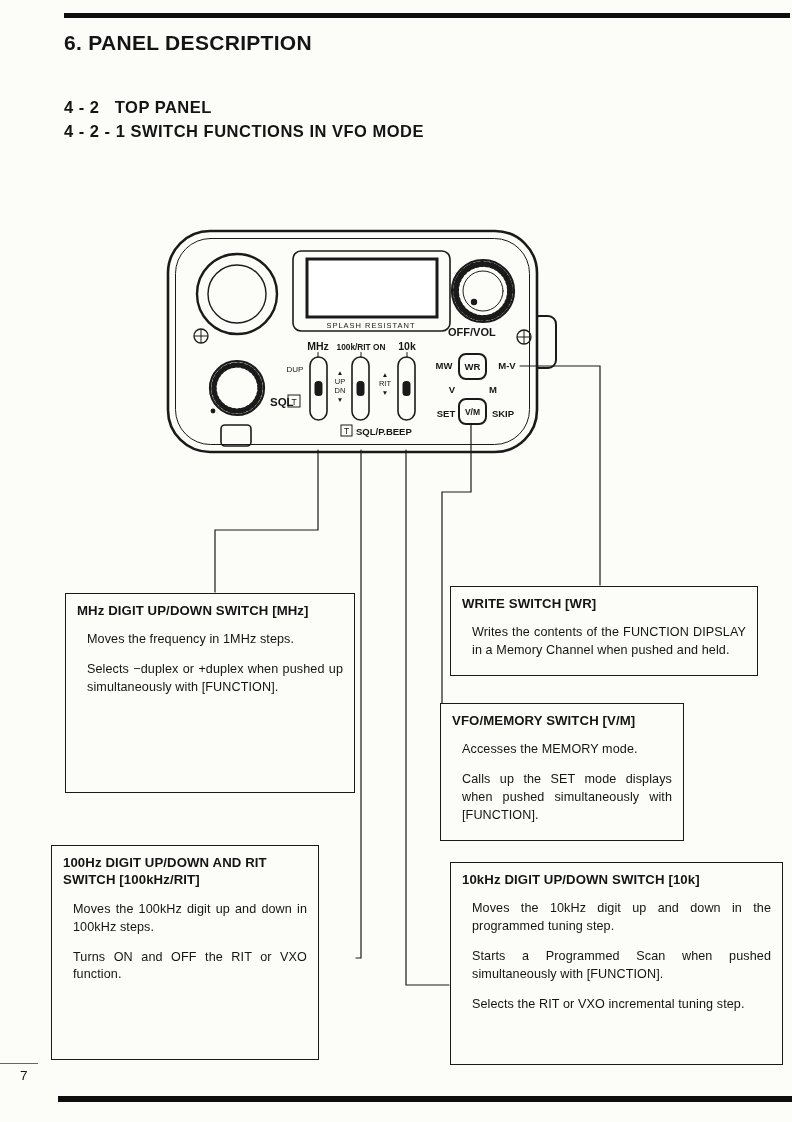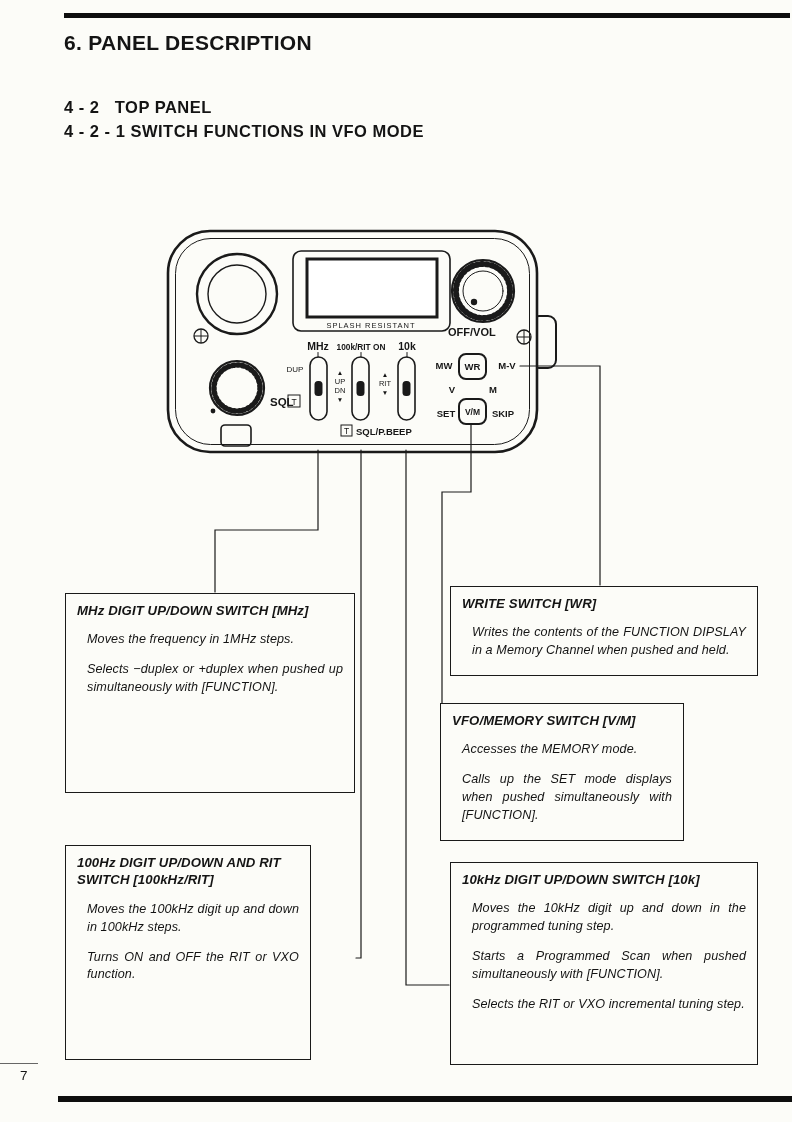--- a/index.html
+++ b/index.html
@@ -20,21 +20,20 @@
     position:absolute; left:64px;
     font-size:16.5px; font-weight:700; letter-spacing:0.5px; white-space:pre;
   }
   .diagram { position:absolute; left:0; top:0; z-index:1; }
   .diagram text { font-family:"Liberation Sans", sans-serif; fill:#161616; }
   .callout {
     position:absolute; z-index:2;
     border:1.5px solid #1a1a1a;
     background:#fcfcf8;
     padding:8px 11px 15px 11px;
-    font-style:italic;
   }
   .callout-title {
     font-weight:700; font-size:13.2px; line-height:1.32; letter-spacing:0.1px;
   }
   .callout p {
     font-size:12.6px; line-height:1.42; letter-spacing:0.1px;
     text-align:justify;
     margin:12px 0 0 10px;
   }
   .callout p:first-of-type { }
@@ -155,27 +154,27 @@
   <div class="callout-title">WRITE SWITCH [WR]</div>
   <p>Writes the contents of the FUNCTION DIPSLAY in a Memory Channel when pushed and held.</p>
 </div>
 
 <div class="callout" style="left:440px; top:703px; width:244px; min-height:128px;">
   <div class="callout-title">VFO/MEMORY SWITCH [V/M]</div>
   <p>Accesses the MEMORY mode.</p>
   <p>Calls up the SET mode displays when pushed simultaneously with [FUNCTION].</p>
 </div>
 
-<div class="callout" style="left:65px; top:845px; width:246px; min-height:215px;">
+<div class="callout" style="left:51px; top:845px; width:268px; min-height:215px;">
   <div class="callout-title">100Hz DIGIT UP/DOWN AND RIT SWITCH [100kHz/RIT]</div>
   <p>Moves the 100kHz digit up and down in 100kHz steps.</p>
   <p>Turns ON and OFF the RIT or VXO function.</p>
 </div>
 
-<div class="callout" style="left:450px; top:862px; width:308px; min-height:203px;">
+<div class="callout" style="left:450px; top:862px; width:333px; min-height:203px;">
   <div class="callout-title">10kHz DIGIT UP/DOWN SWITCH [10k]</div>
   <p>Moves the 10kHz digit up and down in the programmed tuning step.</p>
   <p>Starts a Programmed Scan when pushed simultaneously with [FUNCTION].</p>
   <p>Selects the RIT or VXO incremental tuning step.</p>
 </div>
 
 <div class="pagenum-rule"></div>
 <div class="pagenum">7</div>
 <div class="rule" style="left:58px; top:1096px; width:734px; height:6px;"></div>
 

